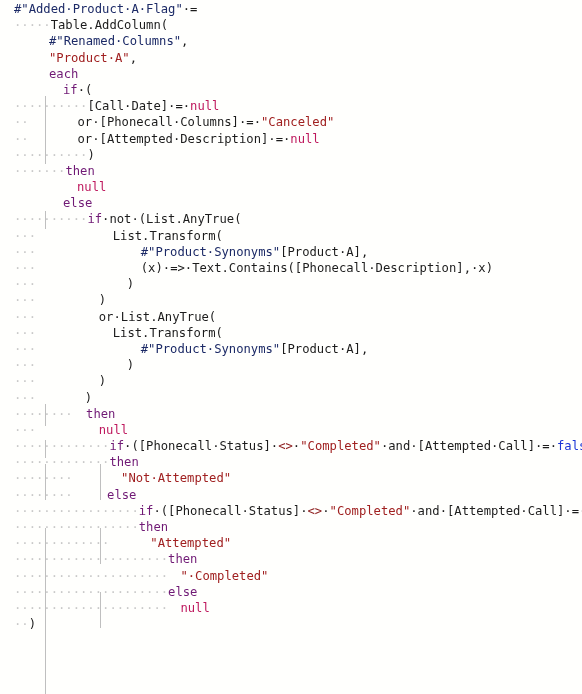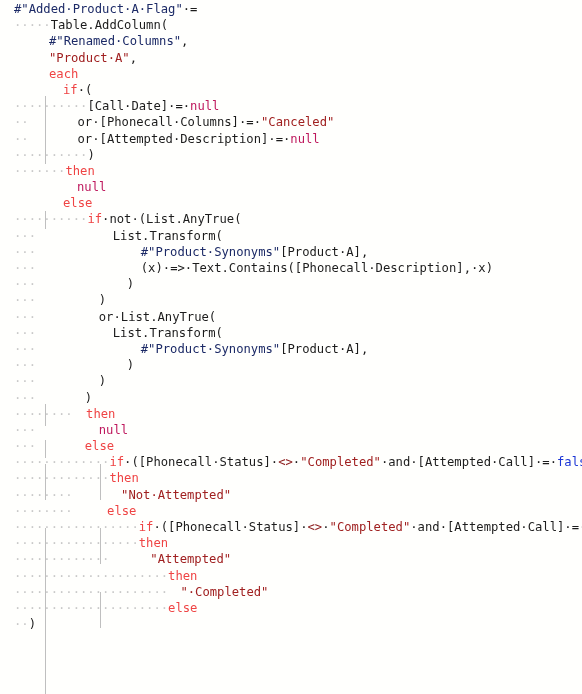--- a/index.html
+++ b/index.html
@@ -32,21 +32,21 @@
     line-height: 16.2px;
     font-size: 12.2px;
     letter-spacing: 0px;
     white-space: pre;
     color: #1c1c1c;
     padding-left: 14px;
     box-sizing: border-box;
   }
   
   .tok-plain    { color: #1c1c1c; }
-  .tok-kw       { color: #ef4444; }
+  .tok-kw       { color: #701a75; }
   .tok-ident    { color: #1c2a66; }
   .tok-str      { color: #a02020; }
   .tok-const    { color: #be185d; }
   .tok-bool     { color: #1b35d6; }
   .tok-op       { color: #8b1a1a; }
   
   .ws {
     color: #c9c9c9;
   }
   
@@ -102,27 +102,27 @@
       <div class="code-line"><span class="ws">···</span><span style="display: inline-block; width: 90.76px;"></span><span class="tok-plain">)</span></div>
       <div class="code-line"><span class="ws">···</span><span style="display: inline-block; width: 62.76px;"></span><span class="tok-plain">)</span></div>
       <div class="code-line"><span class="ws">···</span><span style="display: inline-block; width: 62.76px;"></span><span class="tok-plain">or</span><span class="tok-plain">·List.AnyTrue(</span></div>
       <div class="code-line"><span class="ws">···</span><span style="display: inline-block; width: 76.76px;"></span><span class="tok-plain">List.Transform(</span></div>
       <div class="code-line"><span class="ws">···</span><span style="display: inline-block; width: 104.76px;"></span><span class="tok-ident">#"Product·Synonyms"</span><span class="tok-plain">[Product·A],</span></div>
       <div class="code-line"><span class="ws">···</span><span style="display: inline-block; width: 90.76px;"></span><span class="tok-plain">)</span></div>
       <div class="code-line"><span class="ws">···</span><span style="display: inline-block; width: 62.76px;"></span><span class="tok-plain">)</span></div>
       <div class="code-line"><span class="ws">···</span><span style="display: inline-block; width: 48.76px;"></span><span class="tok-plain">)</span></div>
       <div class="code-line"><span class="ws">········</span><span style="display: inline-block; width: 13.36px;"></span><span class="tok-kw">then</span></div>
       <div class="code-line"><span class="ws">···</span><span style="display: inline-block; width: 62.76px;"></span><span class="tok-const">null</span></div>
-      <div class="code-line"><span class="ws">···</span><span style="display: inline-block; width: 48.76px;"></span><span class="tok-kw">else</span></div>
       <div class="code-line"><span class="ws">·············</span><span style="display: inline-block; width: 0px;"></span><span class="tok-kw">if</span><span class="tok-plain">·([Phonecall·Status]·</span><span class="tok-op">&lt;&gt;</span><span class="tok-plain">·</span><span class="tok-str">"Completed"</span><span class="tok-plain">·and·[Attempted·Call]·=·</span><span class="tok-bool">false</span></div>
       <div class="code-line"><span class="ws">·············</span><span style="display: inline-block; width: 0px;"></span><span class="tok-kw">then</span></div>
       <div class="code-line"><span class="ws">········</span><span style="display: inline-block; width: 48.36px;"></span><span class="tok-str">"Not·Attempted"</span></div>
       <div class="code-line"><span class="ws">········</span><span style="display: inline-block; width: 34.36px;"></span><span class="tok-kw">else</span></div>
       <div class="code-line"><span class="ws">·················</span><span style="display: inline-block; width: 0px;"></span><span class="tok-kw">if</span><span class="tok-plain">·([Phonecall·Status]·</span><span class="tok-op">&lt;&gt;</span><span class="tok-plain">·</span><span class="tok-str">"Completed"</span><span class="tok-plain">·and·[Attempted·Call]·=·</span></div>
       <div class="code-line"><span class="ws">·················</span><span style="display: inline-block; width: 0px;"></span><span class="tok-kw">then</span></div>
       <div class="code-line"><span class="ws">·············</span><span style="display: inline-block; width: 40.96px;"></span><span class="tok-str">"Attempted"</span></div>
       <div class="code-line"><span class="ws">·····················</span><span style="display: inline-block; width: 0px;"></span><span class="tok-kw">then</span></div>
       <div class="code-line"><span class="ws">·····················</span><span style="display: inline-block; width: 12.32px;"></span><span class="tok-str">"·Completed"</span></div>
       <div class="code-line"><span class="ws">·····················</span><span style="display: inline-block; width: 0px;"></span><span class="tok-kw">else</span></div>
+      <div class="code-line"><span class="ws">·····················</span><span style="display: inline-block; width: 12.32px;"></span><span class="tok-const">null</span></div>
       <div class="code-line"><span class="ws">··</span><span style="display: inline-block; width: 0px;"></span><span class="tok-plain">)</span></div>
     </div>
 
 </div>
 
 </body></html>

